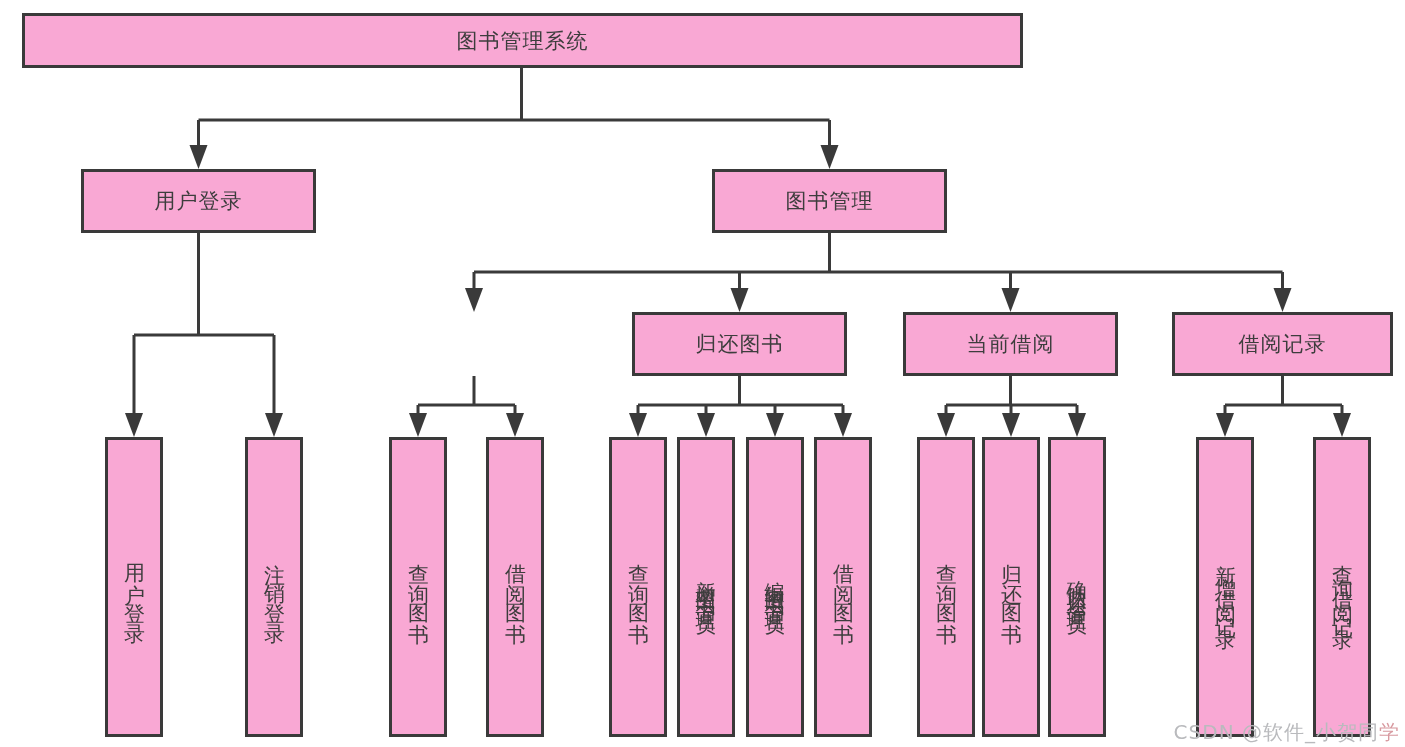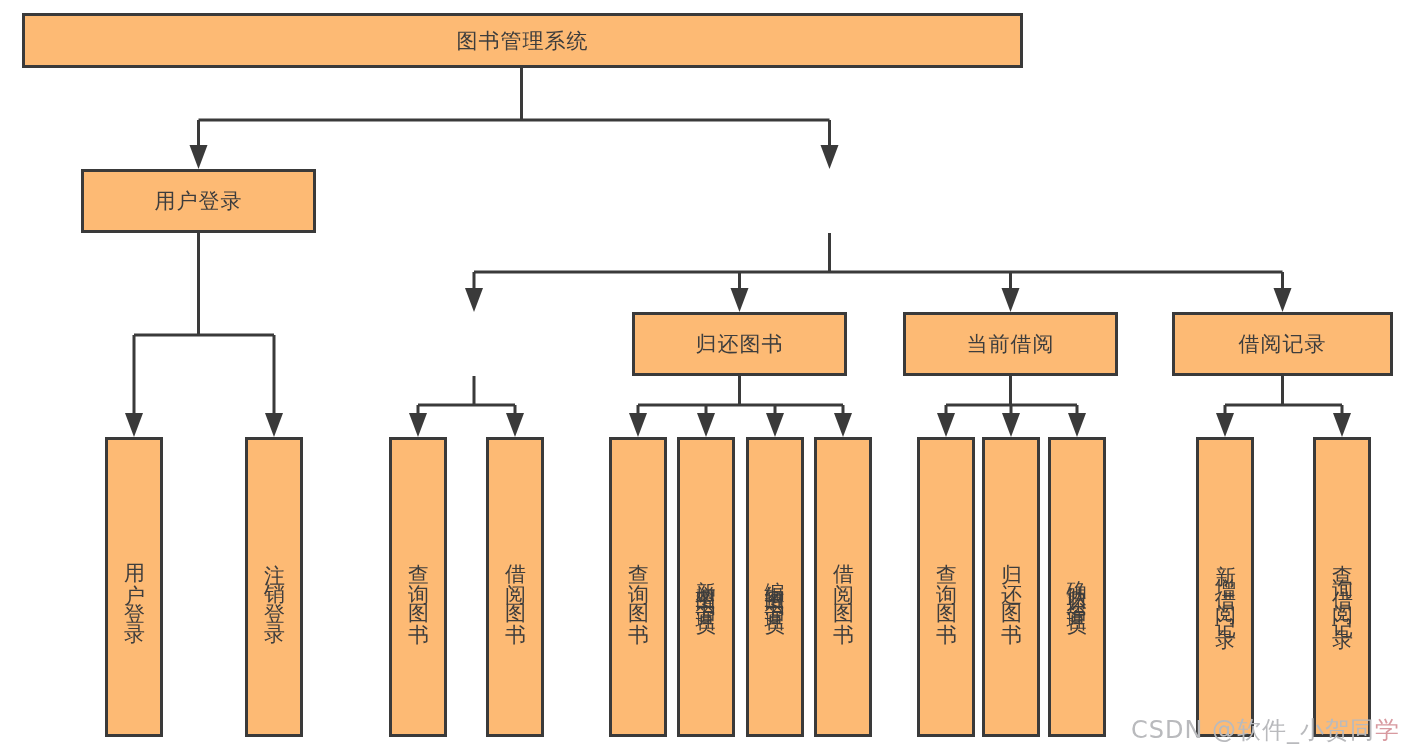--- a/index.html
+++ b/index.html
@@ -17,21 +17,21 @@
   }
   .connectors {
     position: absolute;
     left: 0; top: 0;
     width: 1405px; height: 747px;
     z-index: 1;
   }
   .box {
     position: absolute;
     box-sizing: border-box;
-    background: #fdba74;
+    background: #f9a8d4;
     border: 3px solid #3a3a3a;
     color: #3d3d3d;
     display: flex;
     align-items: center;
     justify-content: center;
     z-index: 2;
   }
   .hbox {
     font-size: 21px;
     letter-spacing: 1px;
@@ -46,21 +46,21 @@
     font-size: 21px;
     line-height: 1;
   }
   .chars4 { letter-spacing: 20px; }
   .chars6 { letter-spacing: 13px; }
   .chars9 { letter-spacing: 5px; font-size: 20px; }
   .watermark {
     position: absolute;
     right: 5px;
     bottom: 1px;
-    font-size: 24px;
+    font-size: 20px;
     letter-spacing: 1px;
     color: #b9babd;
     z-index: 3;
     white-space: nowrap;
   }
   .wm-accent { color: #d89aa0; }
 </style>
 </head>
 <body>
 
@@ -115,20 +115,21 @@
       <polygon points="1002,413 1020,413 1011,437"></polygon>
       <polygon points="1068,413 1086,413 1077,437"></polygon>
       <polygon points="1216,413 1234,413 1225,437"></polygon>
       <polygon points="1333,413 1351,413 1342,437"></polygon>
     </g>
   </svg>
 
   <div class="box hbox" style="left:22px; top:13px; width:1001px; height:55px;">图书管理系统</div>
 
   <div class="box hbox" style="left:81px; top:169px; width:235px; height:64px;">用户登录</div>
+  <div class="box hbox" style="left:712px; top:169px; width:235px; height:64px;">图书管理</div>
 
   <div class="box hbox" style="left:632px; top:312px; width:215px; height:64px;">归还图书</div>
   <div class="box hbox" style="left:903px; top:312px; width:215px; height:64px;text-align:center;">当前借阅</div>
   <div class="box hbox" style="left:1172px; top:312px; width:221px; height:64px;">借阅记录</div>
 
   <div class="box vbox chars4" style="left:105px;">用户登录</div>
   <div class="box vbox chars4" style="left:245px;">注销登录</div>
 
   <div class="box vbox chars4" style="left:389px;">查询图书</div>
   <div class="box vbox chars4" style="left:486px;">借阅图书</div>

